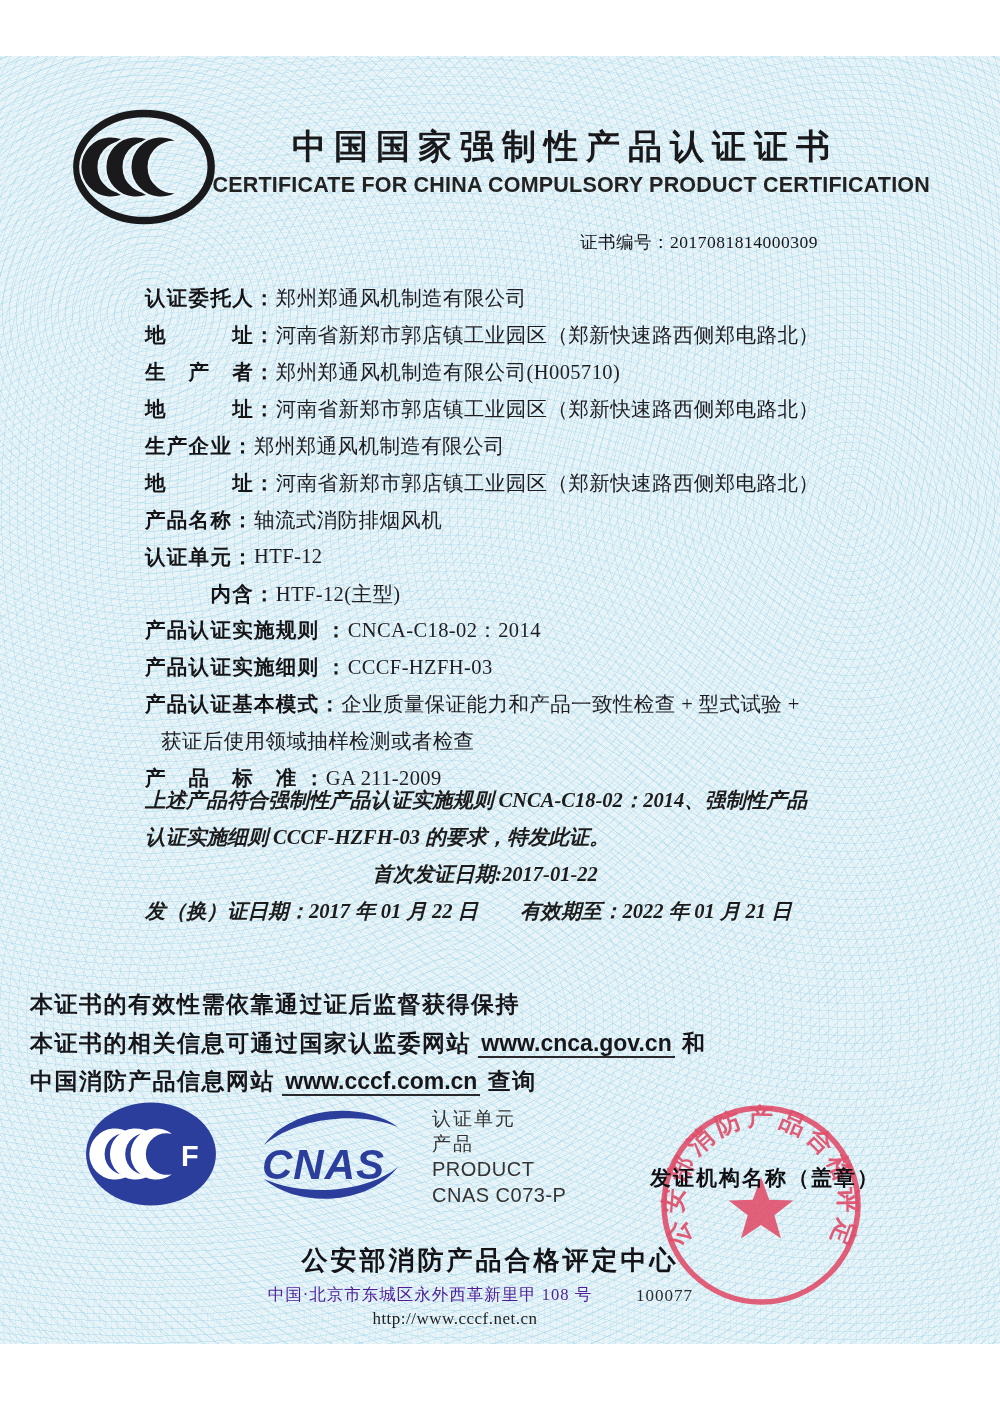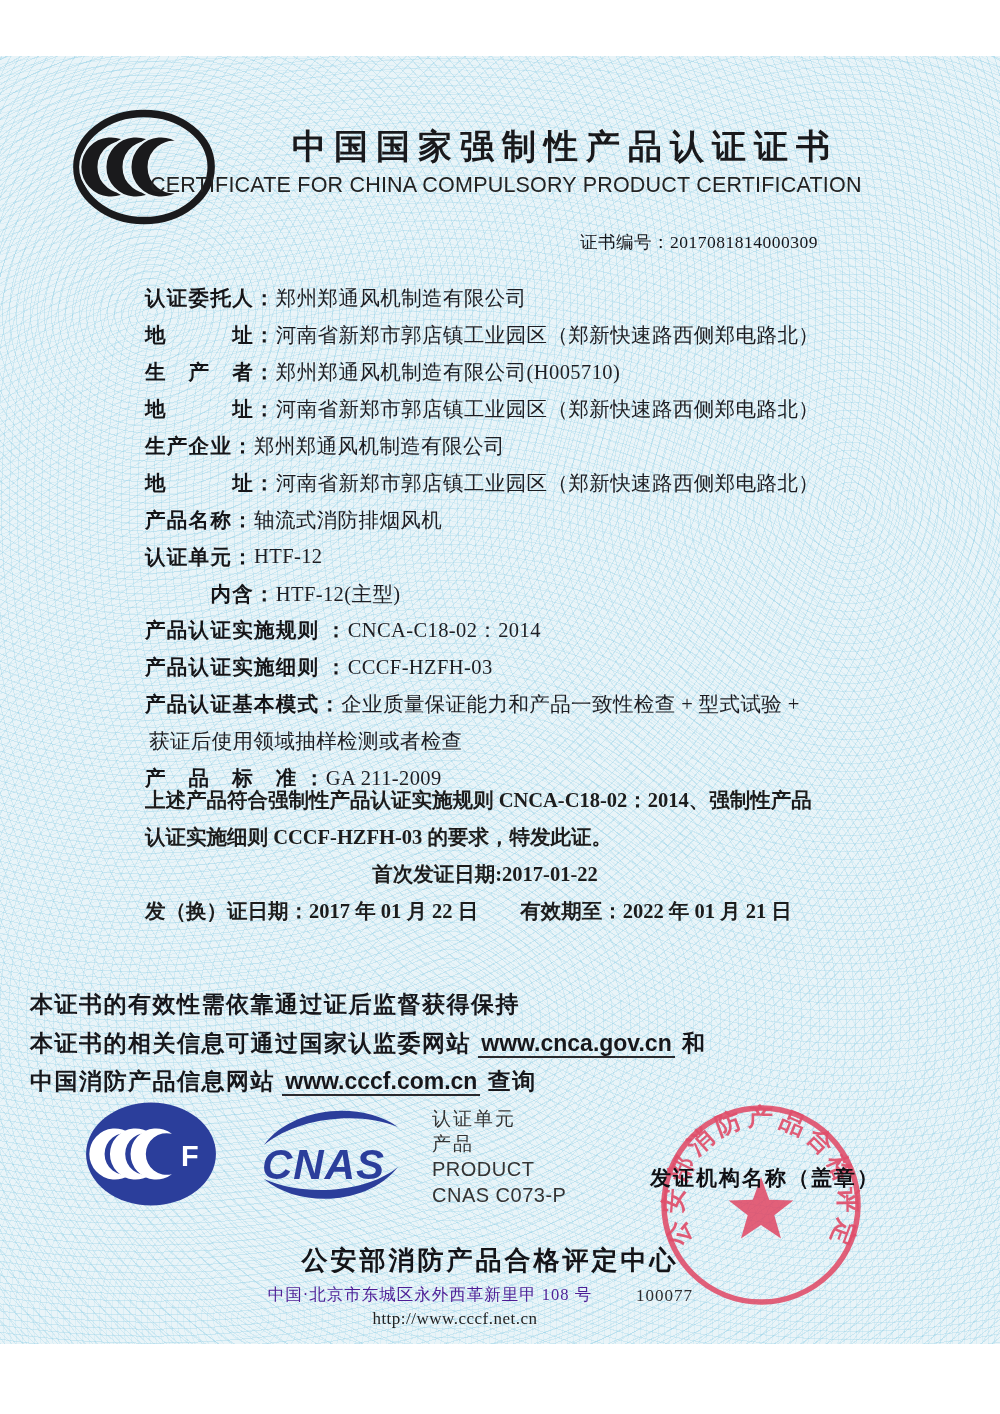--- a/index.html
+++ b/index.html
@@ -22,39 +22,39 @@
   .abs { position:absolute; }
 
   
   .ccc-logo { left:70px; top:102px; width:148px; height:130px; }
   .title-cn {
     left:195px; top:124px; width:740px; text-align:center;
     font-size:34px; font-weight:700; letter-spacing:8px; color:#19191c;
     white-space:nowrap;
   }
   .title-en {
-    left:150px; top:173px; width:780px; text-align:left;
+    left:150px; top:173px; width:780px; text-align:right;
     font-family:"Liberation Sans","DejaVu Sans",sans-serif;
-    font-size:21.5px; color:#222; letter-spacing:0.2px; white-space:nowrap;
+    font-size:21.5px; color:#222; letter-spacing:0.2px; white-space:nowrap;font-weight:bold;
   }
   .cert-no {
     left:580px; top:230px; font-size:17.5px; color:#15151a;
     letter-spacing:0.5px; white-space:nowrap;
   }
   .cert-no .num { font-family:"Liberation Serif","DejaVu Serif",serif; }
 
   
   .rows { left:145px; top:280px; width:740px; }
   .row { height:36.9px; display:flex; align-items:center; white-space:nowrap; font-size:20.5px; }
   .lbl { font-weight:700; letter-spacing:1.3px; color:#151518; flex:none; }
   .val { color:#1d1d22; letter-spacing:0.4px; }
-  .row.indent-none .val { margin-left:4px; }
+  .row.indent-none .val { margin-left:16px; }
 
   .stmt { left:145px; top:782px; width:740px; }
-  .stmt .row { font-weight:700; }
+  .stmt .row { font-weight:700;font-style:italic; }
   .stmt .center { justify-content:center; width:680px; }
   .stmt .dates { gap:42px; }
 
   
   .notice {
     left:30px; top:986px; width:940px; 
     font-size:23px; font-weight:700; color:#17171b; letter-spacing:1.5px;
   }
   .notice .nline { height:38px; line-height:38px; white-space:nowrap; }
   .notice .url {

